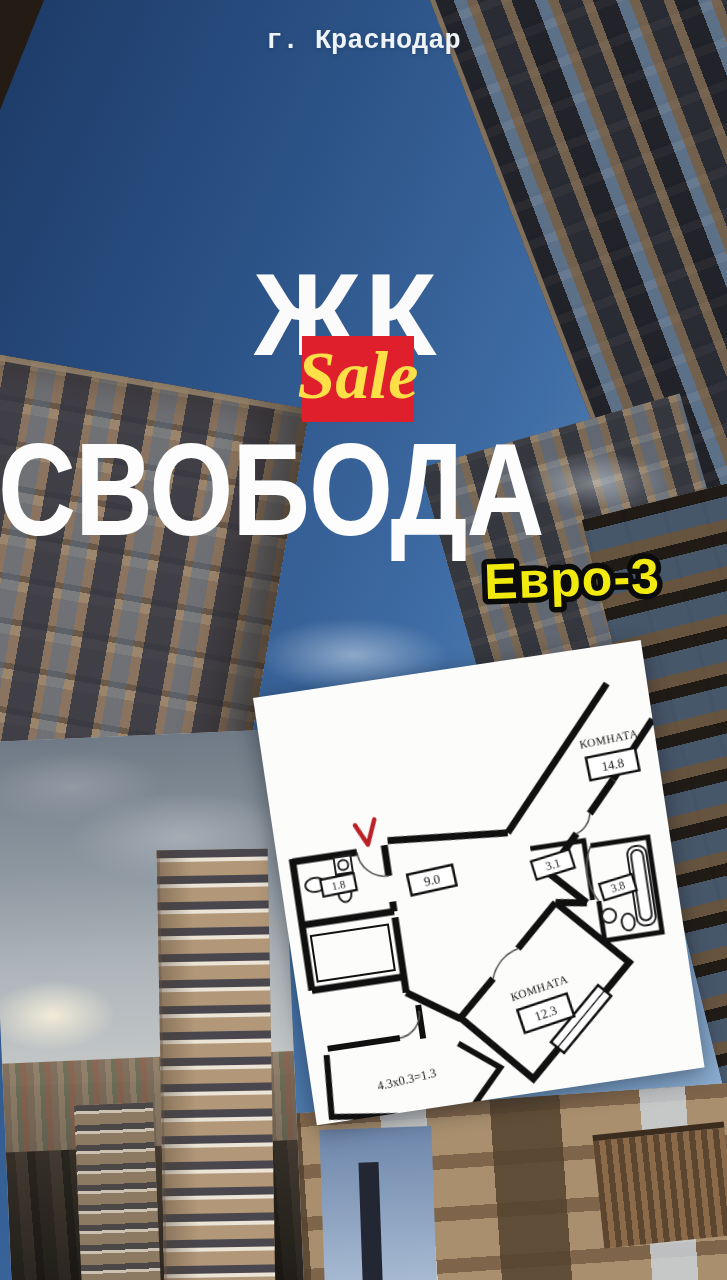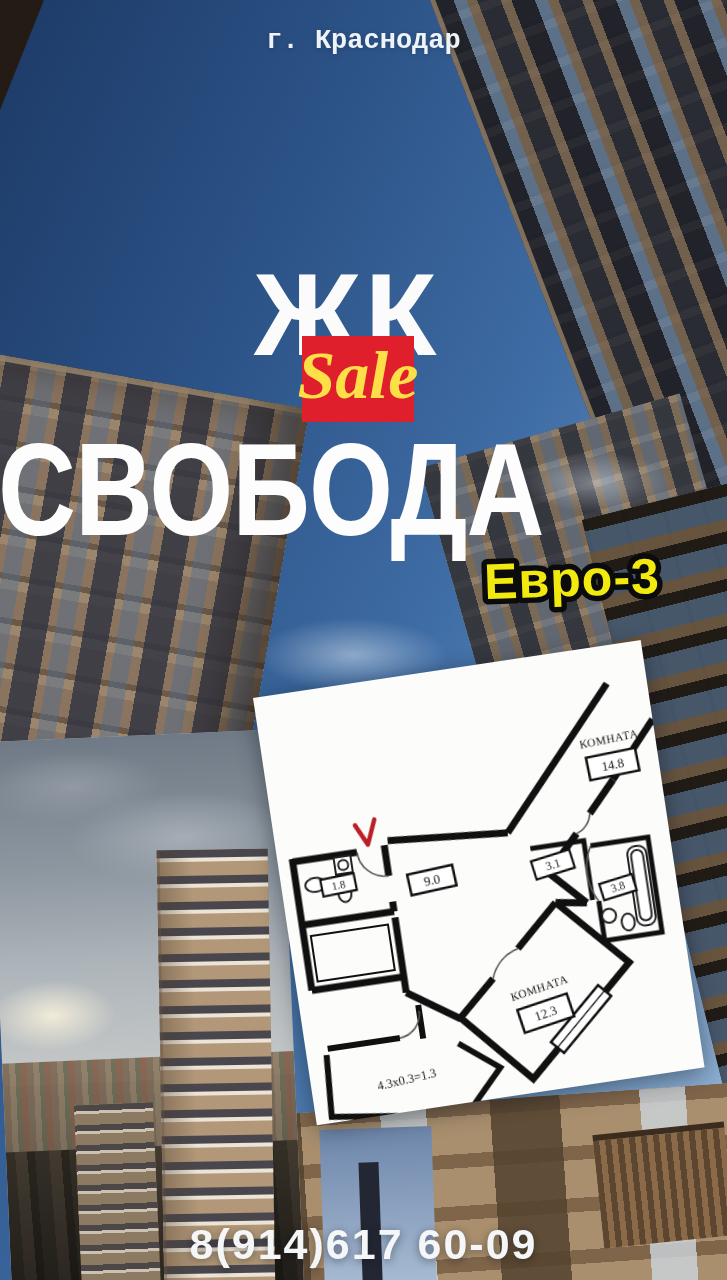--- a/index.html
+++ b/index.html
@@ -221,15 +221,14 @@
   <div class="abs sale" style="background:#e01f2d;">
     <span class="sale-text">Sale</span>
   </div>
 
   <div class="abs svoboda">СВОБОДА</div>
 
   <svg class="abs euro" width="220" height="80" viewBox="0 0 220 80">
     <text x="110" y="56" text-anchor="middle" font-family="Liberation Sans, sans-serif" font-weight="bold" font-size="50" letter-spacing="1" fill="#f2ea0e" stroke="#0b0b0b" stroke-width="11" paint-order="stroke" stroke-linejoin="round">Евро-3</text>
   </svg>
 
-  <div class="abs phone">8(914)617 60-09</div>
 
 </div>
 
 </body></html>

